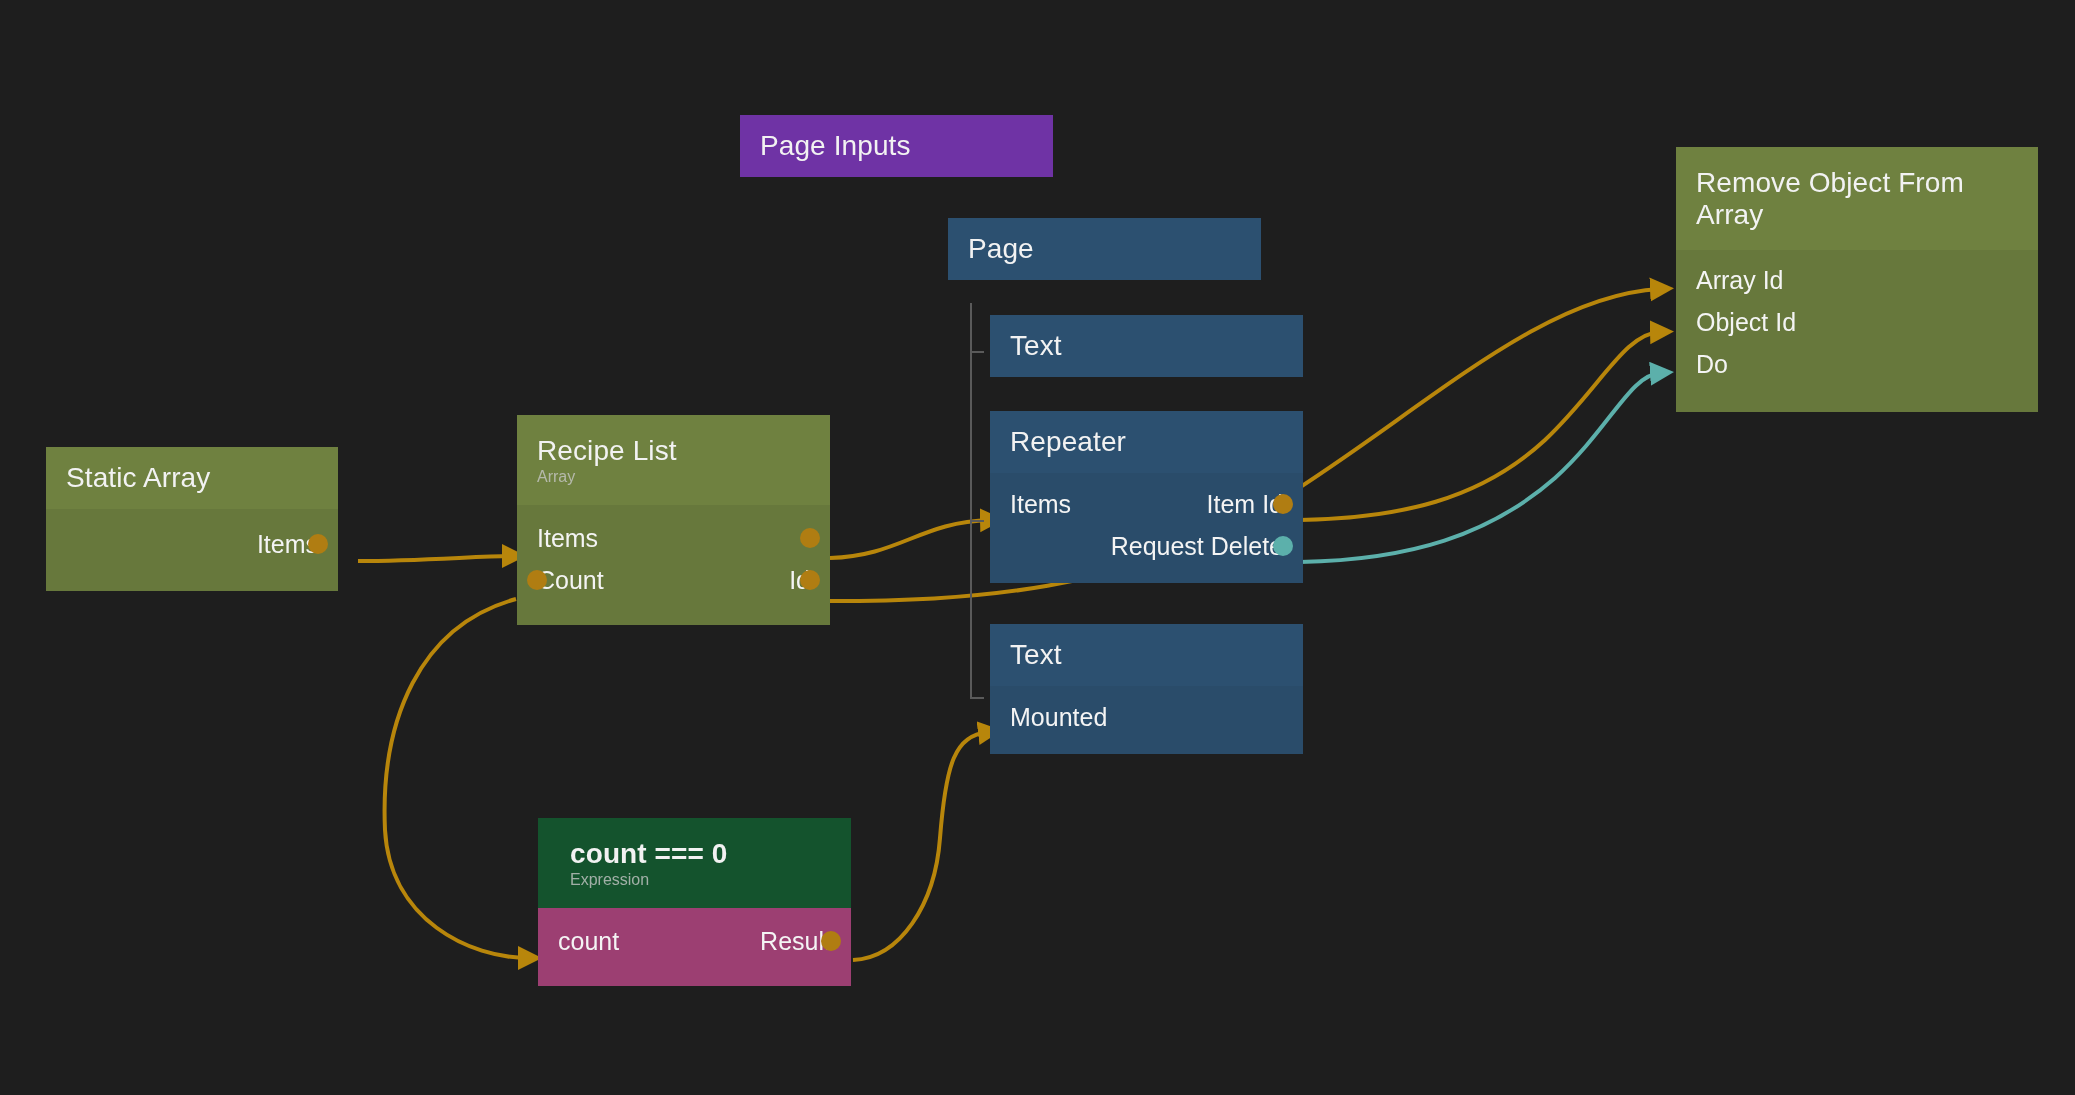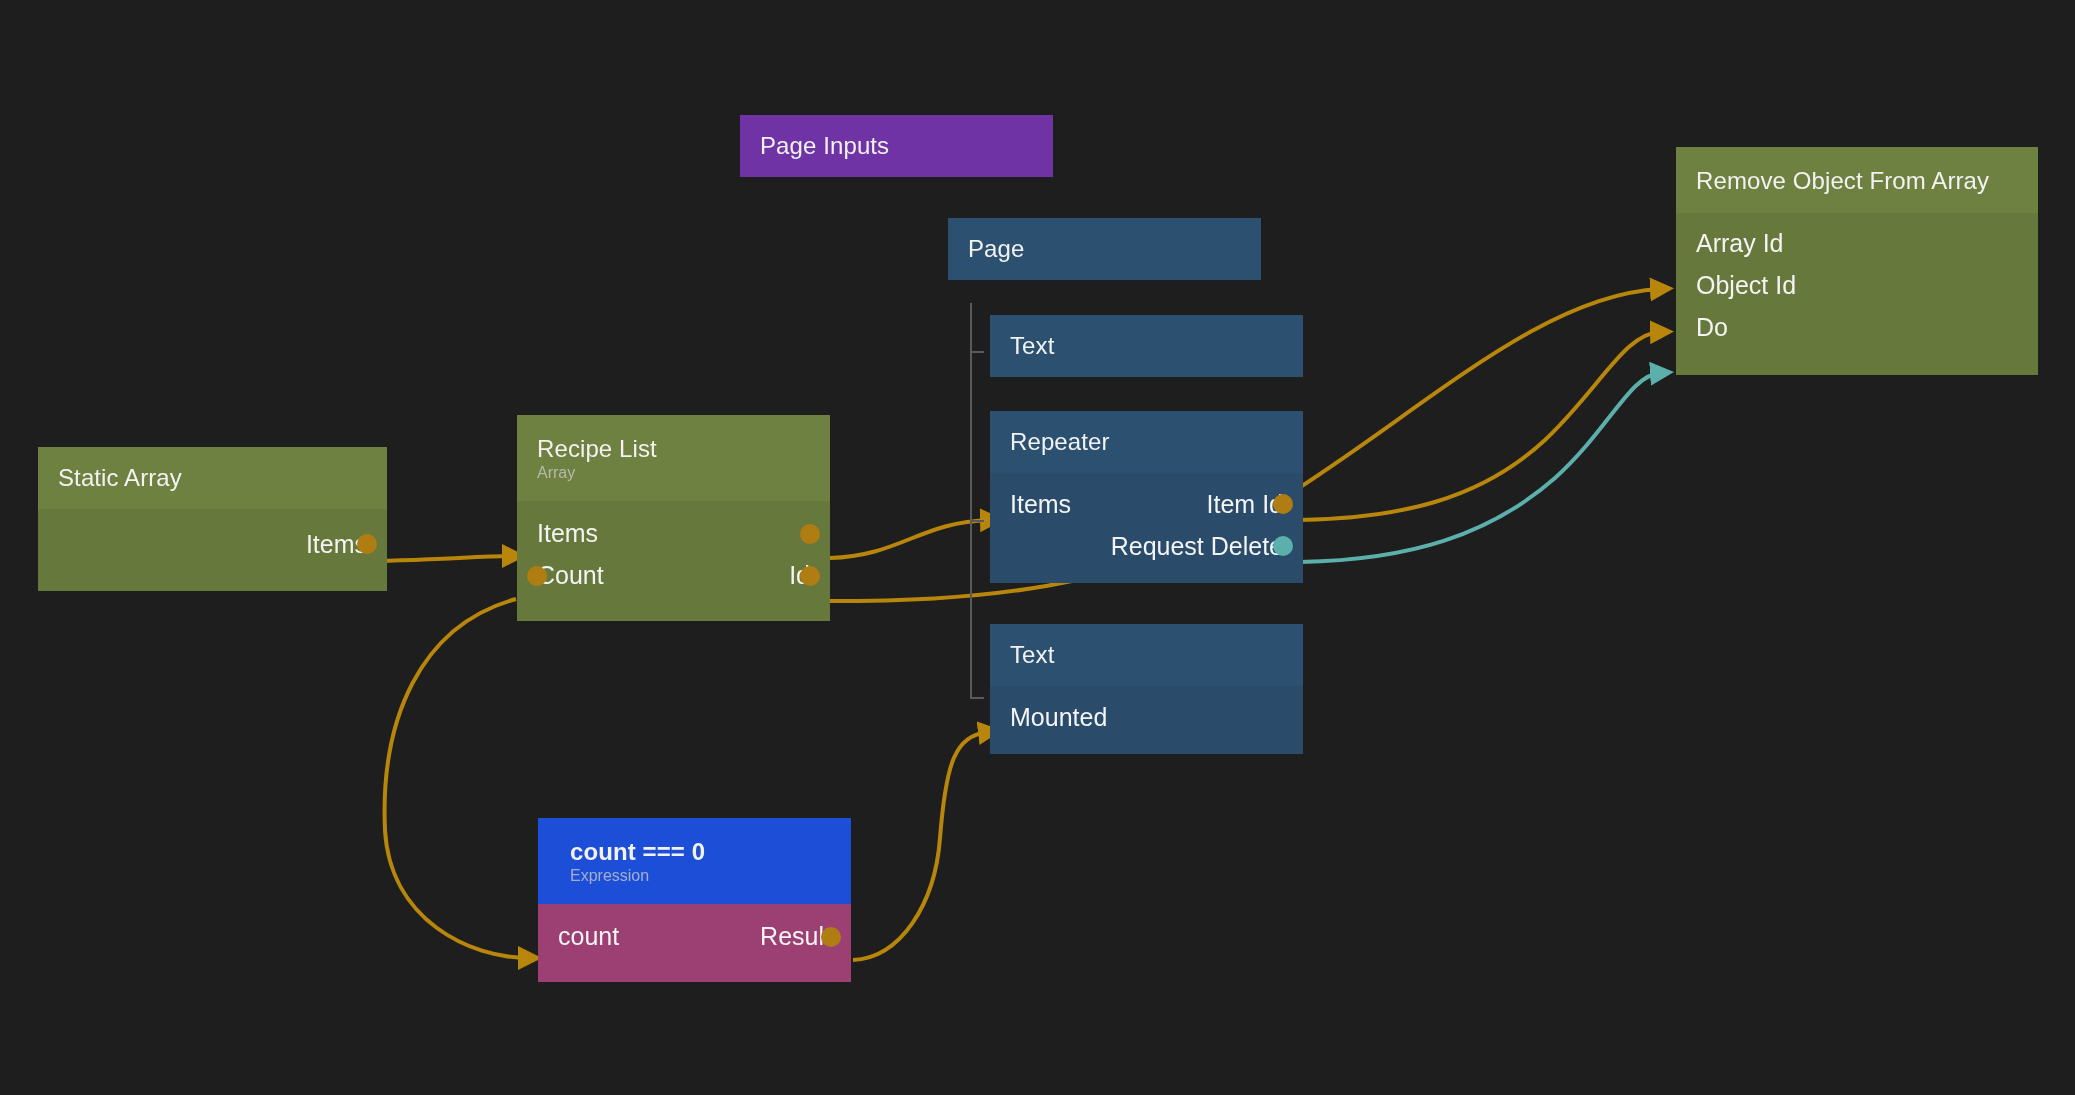--- a/index.html
+++ b/index.html
@@ -29,21 +29,21 @@
     box-sizing: border-box;
     z-index: 10;
     overflow: visible;
   }
   .node-header {
     box-sizing: border-box;
     padding: 14px 20px;
   }
   .node-title {
     color: #f2f2f2;
-    font-size: 24px;
+    font-size: 28px;
     line-height: 1.16;
     letter-spacing: 0.1px;
   }
   .node-title.bold { font-weight: bold; }
   .node-subtitle {
     color: #c9c9c9;
     opacity: .78;
     font-size: 16px;
     line-height: 1.18;
     margin-top: 1px;
@@ -67,21 +67,21 @@
   }
   .port-label.in  { margin-right: auto; }
   .port-label.out { margin-left: auto; }
 
   
   .kind-green  .node-header { background: #6f8140; }
   .kind-green  .node-body   { background: #67783c; }
   .kind-blue   .node-header { background: #2c5070; }
   .kind-blue   .node-body   { background: #2a4c6a; }
   .kind-purple .node-header { background: #6f33a5; }
-  .kind-pink   .node-header { background: #1d4ed8; padding-left: 32px; }
+  .kind-pink   .node-header { background: #14532d; padding-left: 32px; }
   .kind-pink   .node-body   { background: #9c3f72; }
 
   
   .port-dot {
     position: absolute;
     width: 20px;
     height: 20px;
     border-radius: 50%;
     top: 50%;
     transform: translateY(-50%);
@@ -191,21 +191,21 @@
     <div class="node-header" style="height:62px; display:flex; align-items:center;">
       <div class="node-title">Text</div>
     </div>
     <div class="node-body">
       <div class="port-row">
         <span class="port-label in">Mounted</span>
       </div>
     </div>
   </div>
 
-  <div class="node kind-green" style="left:38px; top:447px; width:349px;">
+  <div class="node kind-green" style="left:46px; top:447px; width:292px;">
     <div class="node-header" style="height:62px; display:flex; align-items:center;">
       <div class="node-title">Static Array</div>
     </div>
     <div class="node-body" style="padding-top:14px; padding-bottom:26px;">
       <div class="port-row">
         <span class="port-label out">Items</span>
         <span class="port-dot right data"></span>
       </div>
     </div>
   </div>

